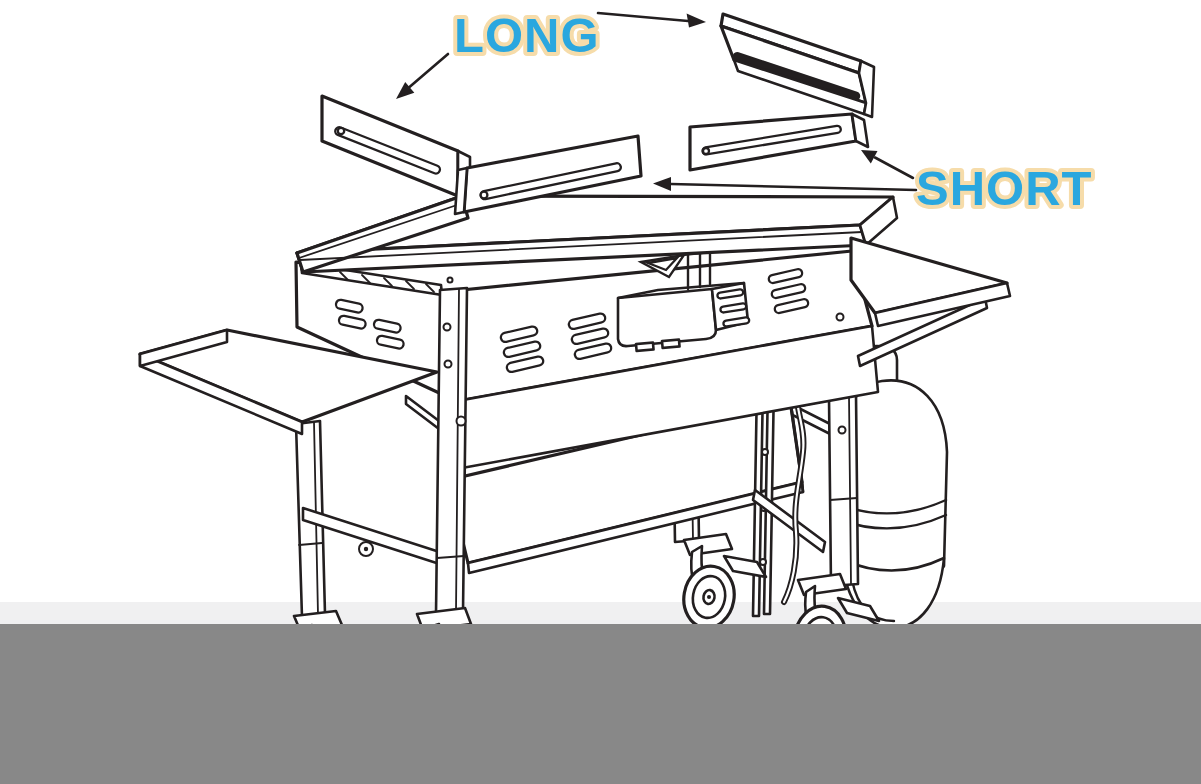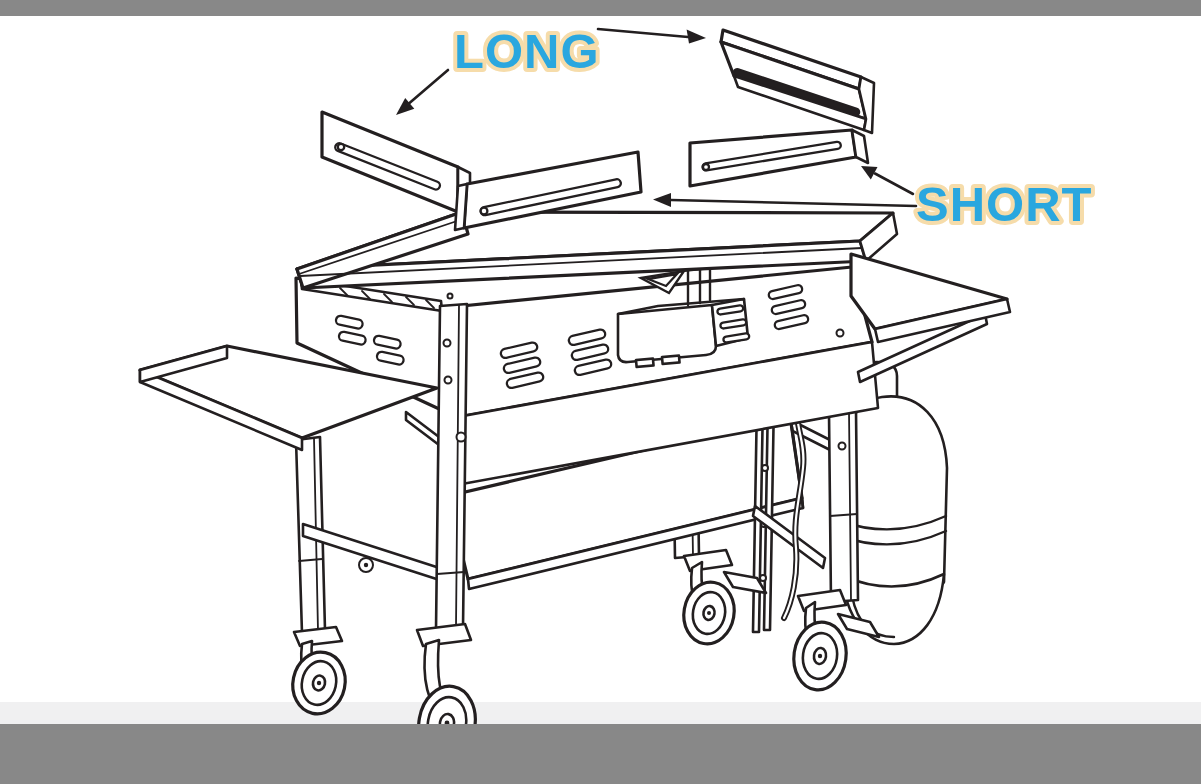--- a/index.html
+++ b/index.html
@@ -1,22 +1,22 @@
 <!DOCTYPE html>
 <html><head>
 <meta charset="utf-8">
 <style>
   html,body{margin:0;padding:0;background:#888;}
   #stage{
     position:relative;
-    width:1201px;height:708px;
+    width:1201px;height:624px;
     background:#ffffff;
     overflow:hidden;
     font-family:"Liberation Sans", sans-serif;
-    margin:16px auto;
+    margin:0 auto;
   }
   #stage svg{position:absolute;left:0;top:0;}
   .footer-strip{
     position:absolute;left:0;bottom:0;width:100%;height:22px;
     background:#f0f0f1;
   }
   
   .ln  {fill:#ffffff;stroke:#231f20;stroke-width:2.6;stroke-linejoin:round;stroke-linecap:round;}
   .lnK {fill:#ffffff;stroke:#231f20;stroke-width:3.2;stroke-linejoin:round;stroke-linecap:round;}
   .wire{fill:none;stroke:#231f20;stroke-width:2.4;stroke-linejoin:round;stroke-linecap:round;}

